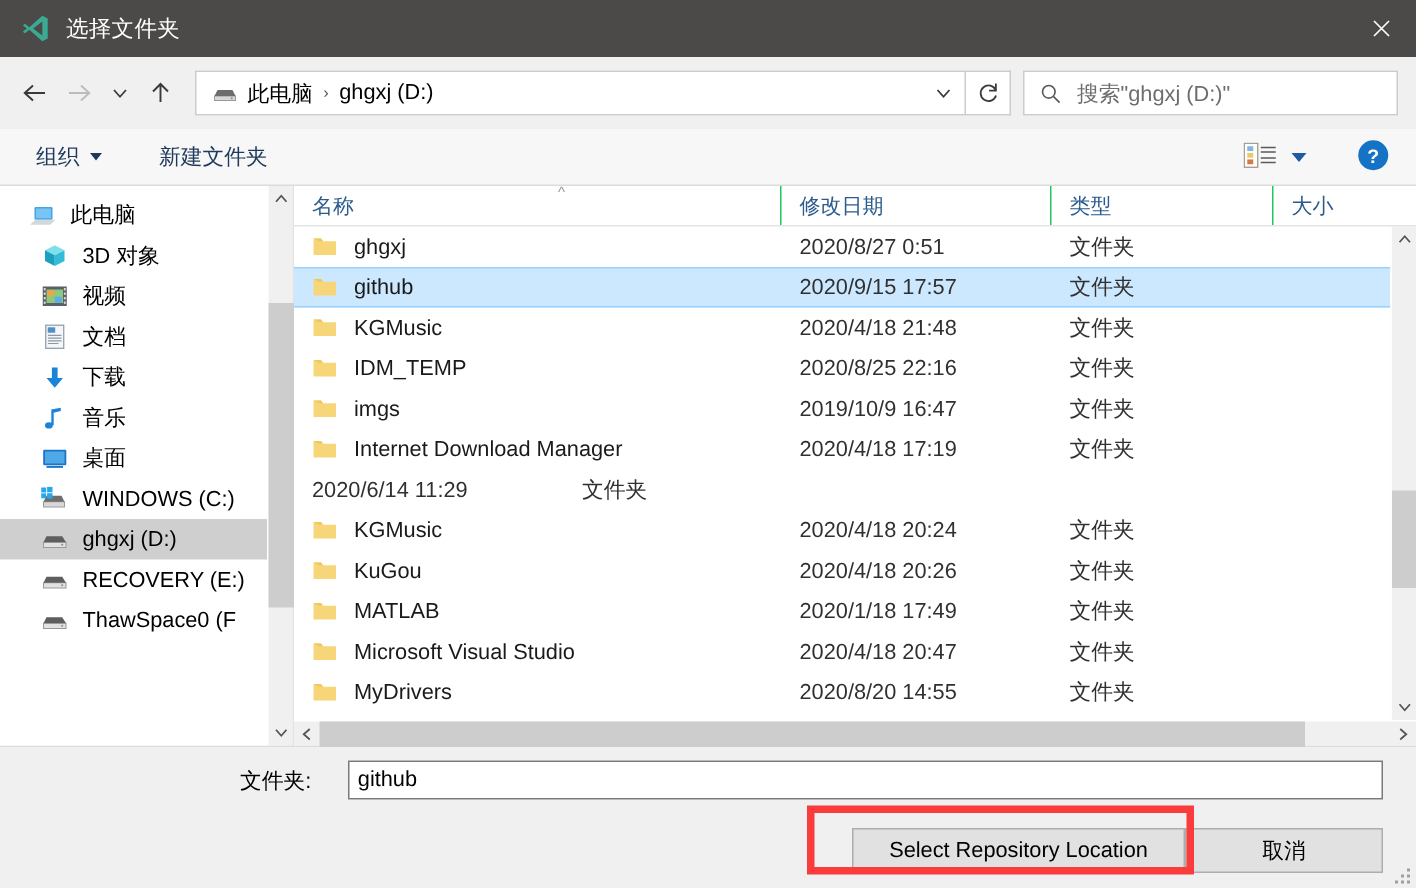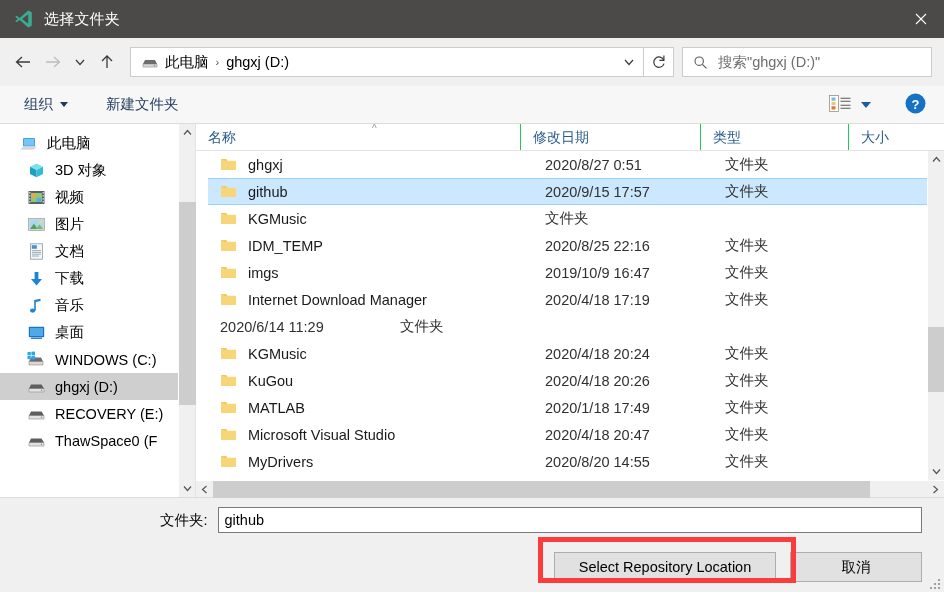--- a/index.html
+++ b/index.html
@@ -293,21 +293,20 @@
   }
   .ch.c-name { width: 325px; }
   .ch.c-date { width: 180px; }
   .ch.c-type { width: 148px; }
   .ch.c-size { width: 66px; border-right: none; }
 
   .rows-wrap {
     flex: 1 1 auto;
     display: flex;
     min-height: 0;
-    padding-left: 12px;
   }
   .rows {
     flex: 1 1 auto;
     overflow: hidden;
     min-width: 0;
     background: #ffffff;
   }
   .row {
     height: 27px;
     display: flex;
@@ -354,41 +353,41 @@
   }
   .foldername-row {
     display: flex;
     align-items: center;
     height: 44px;
     padding-left: 160px;
   }
   .foldername-label {
     font-size: 14.5px;
     color: #000;
-    margin-right: 10px;
+    margin-right: 24px;
     white-space: nowrap;
   }
   .foldername-input {
     flex: 1 1 auto;
     height: 26px;
     background: #ffffff;
     border: 1px solid #7a7a7a;
     display: flex;
     align-items: center;
     padding-left: 6px;
     font-size: 14.5px;
     color: #000;
     box-sizing: border-box;
   }
   .buttons-row {
     display: flex;
     justify-content: flex-end;
     align-items: center;
     height: 50px;
-    gap: 14px;
+    gap: 0;
     position: relative;
   }
   .btn {
     height: 30px;
     background: #e1e1e1;
     border: 1px solid #adadad;
     display: flex;
     align-items: center;
     justify-content: center;
     font-size: 14.5px;
@@ -571,32 +570,20 @@
             <rect x="1.2" y="11" width="1.2" height="1.6" fill="#dcdcdc"></rect>
             <rect x="14.6" y="2" width="1.2" height="1.6" fill="#dcdcdc"></rect>
             <rect x="14.6" y="5" width="1.2" height="1.6" fill="#dcdcdc"></rect>
             <rect x="14.6" y="8" width="1.2" height="1.6" fill="#dcdcdc"></rect>
             <rect x="14.6" y="11" width="1.2" height="1.6" fill="#dcdcdc"></rect>
           </svg>
         </span>
         <span>视频</span>
       </div>
 
-      <div class="side-item indent1">
-        <span class="side-icon">
-          <svg width="17" height="15" viewBox="0 0 17 15">
-            <rect x="0.5" y="1.5" width="16" height="12" fill="#d2d6da" stroke="#9aa0a6" stroke-width="0.7"></rect>
-            <rect x="2" y="3" width="13" height="9" fill="#a8d8f0"></rect>
-            <path d="M2 12 L6 6.5 L9.5 12 Z" fill="#5a9e5a"></path>
-            <path d="M8 12 L11.5 7.5 L15 12 Z" fill="#7cb86a"></path>
-            <circle cx="12.6" cy="5.2" r="1.3" fill="#f2e06a"></circle>
-          </svg>
-        </span>
-        <span>图片</span>
-      </div>
 
       <div class="side-item indent1">
         <span class="side-icon">
           <svg width="15" height="17" viewBox="0 0 15 17">
             <rect x="1.5" y="0.8" width="12" height="15.4" fill="#f4f6f8" stroke="#8a9aa8" stroke-width="0.8"></rect>
             <rect x="2.8" y="2.2" width="5" height="3.6" fill="#4f8fc4"></rect>
             <path d="M3 7.6 L12 7.6 M3 9.4 L12 9.4 M3 11.2 L12 11.2 M3 13 L10 13" stroke="#8a9aa8" stroke-width="0.8"></path>
           </svg>
         </span>
         <span>文档</span>
@@ -742,20 +729,21 @@
           <div class="row">
             <div class="cell c-name">
               <span class="folder-icon">
                 <svg width="17" height="15" viewBox="0 0 17 15">
                     <path d="M1 2 L6 2 L7.4 3.8 L16 3.8 L16 13 L1 13 Z" fill="#f7d67a"></path>
                     <path d="M1 2 L6 2 L7.4 3.8 L4.6 3.8 Z" fill="#f0c85a"></path>
                   </svg>
               </span>
               <span>KGMusic</span>
             </div>
+            <div class="cell c-date">2020/4/18 21:48</div>
             <div class="cell c-type">文件夹</div>
             <div class="cell c-size"></div>
           </div>
 
           <div class="row">
             <div class="cell c-name">
               <span class="folder-icon">
                 <svg width="17" height="15" viewBox="0 0 17 15">
                     <path d="M1 2 L6 2 L7.4 3.8 L16 3.8 L16 13 L1 13 Z" fill="#f7d67a"></path>
                     <path d="M1 2 L6 2 L7.4 3.8 L4.6 3.8 Z" fill="#f0c85a"></path>

